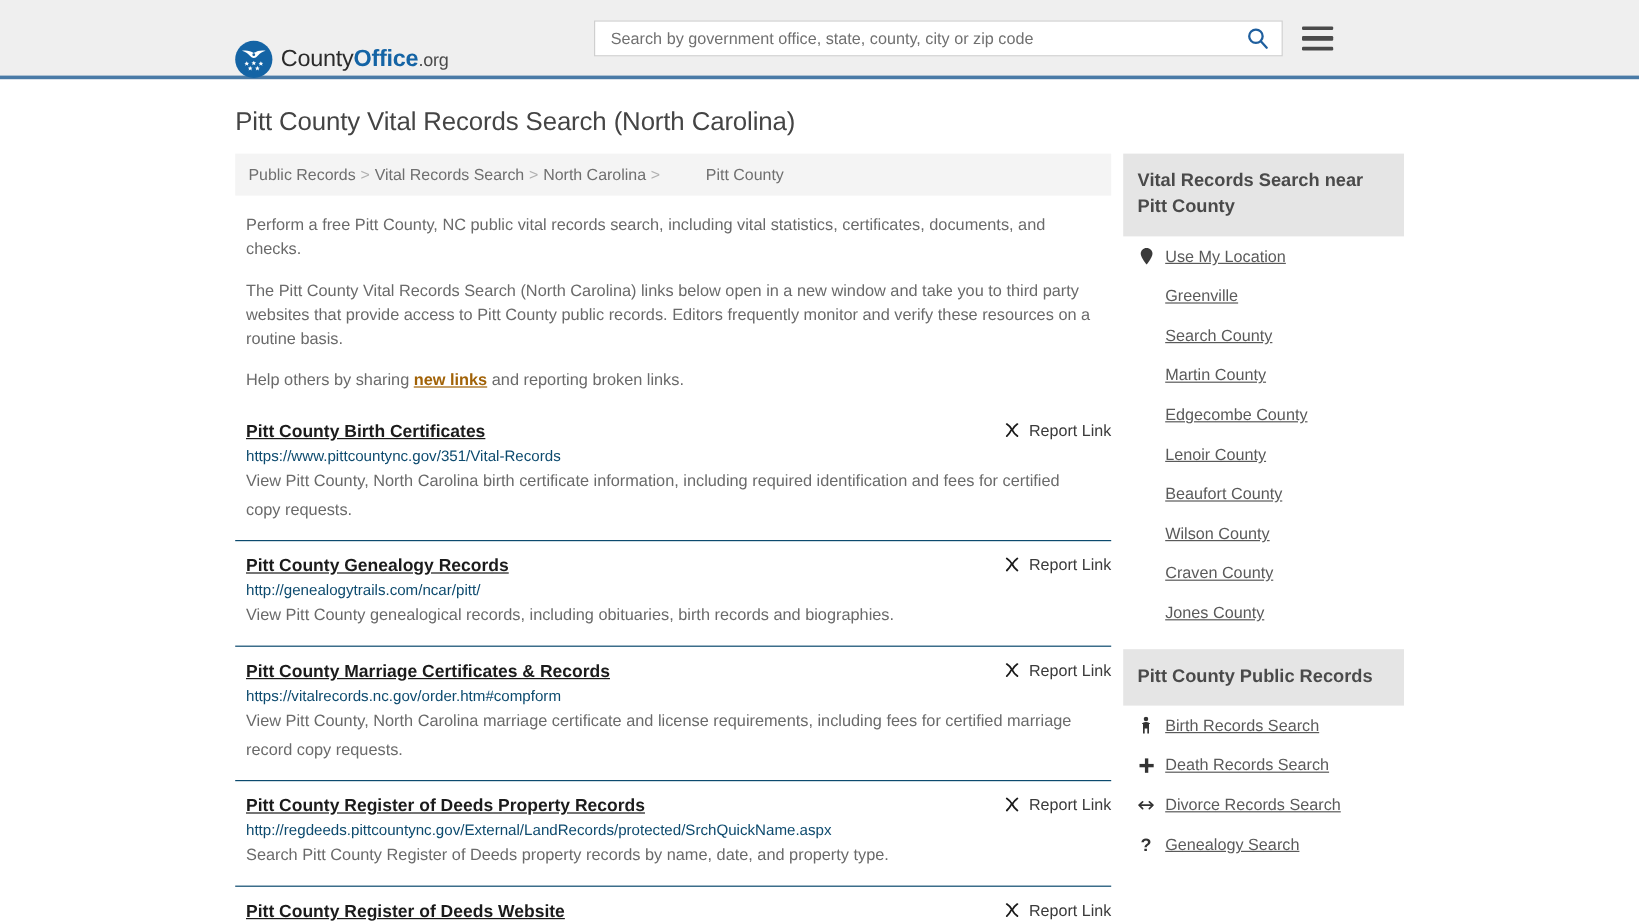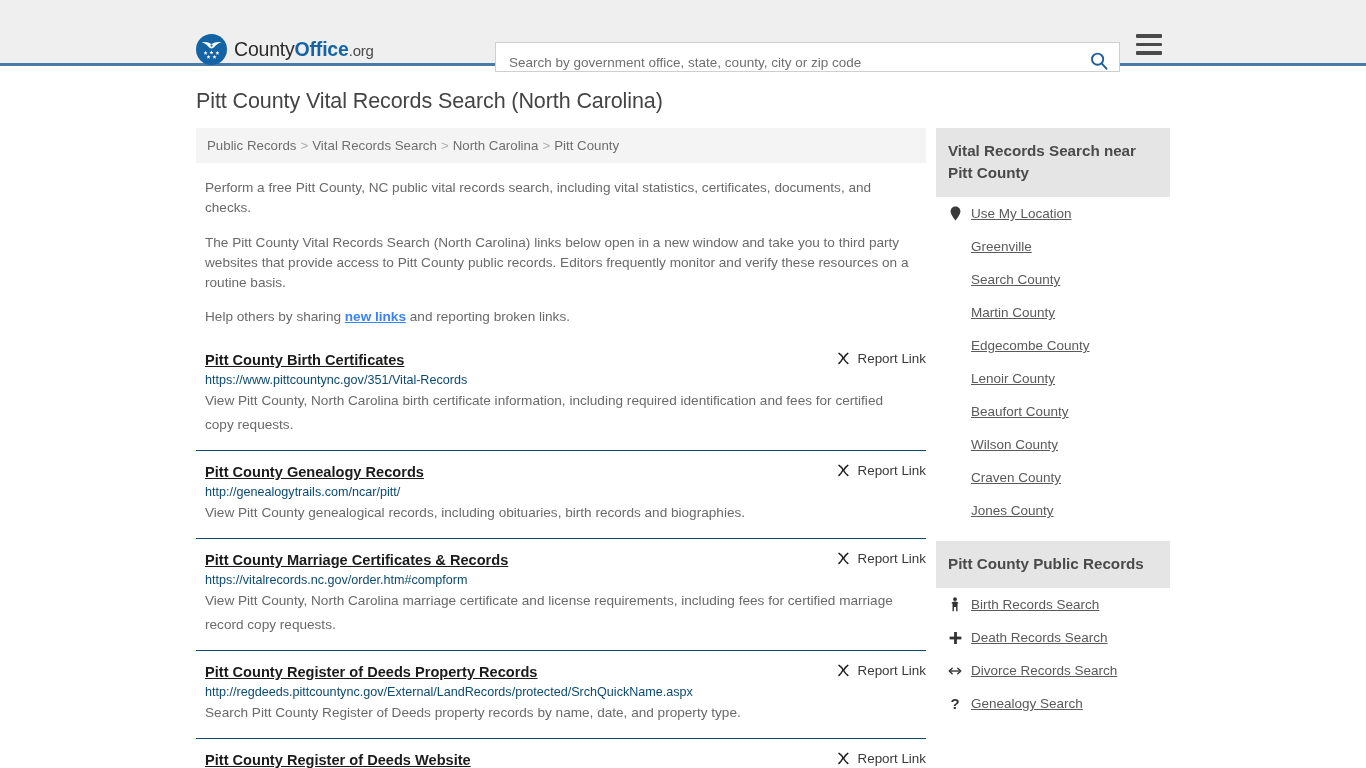--- a/index.html
+++ b/index.html
@@ -48,28 +48,27 @@
   .logo-text .org { font-size: 15px; color: #4a4a4a; }
 
   .search-area {
     position: absolute;
     left: 495px;
     top: 17px;
     display: flex;
     align-items: center;
   }
   .search-box {
-    width: 625px;
+    width: 574px;
     height: 30px;
     background: #ffffff;
     border: 1px solid #cfcfcf;
     display: flex;
-    align-items: flex-end;
+    align-items: center;
     padding: 0 8px 0 11px;
-    margin-top: 25px;
   }
   .search-input {
     flex: 1;
     border: none;
     outline: none;
     font-size: 13.5px;
     color: #555;
     background: transparent;
     font-family: "Liberation Sans", sans-serif;
   }
@@ -112,33 +111,33 @@
     background: #f4f4f4;
     padding: 10px 11px;
     font-size: 13.3px;
     color: #888888;
   }
   .breadcrumb a {
     color: #6f6f6f;
     text-decoration: none;
   }
   .breadcrumb .sep { color: #b0b0b0; padding: 0 4px; }
-  .breadcrumb .current { color: #6f6f6f; }
+  .breadcrumb .current { color: #6f6f6f; margin-left: 34px; }
 
   
   .intro p {
     font-size: 13.6px;
     line-height: 20px;
     color: #6a6a6a;
     margin: 15px 0 0 0;
     padding: 0 8px 0 9px;
   }
   .intro p.tight { margin-top: 14px; }
   .intro a.inline-link {
-    color: #3b82f6;
+    color: #a16207;
     text-decoration: underline;
     font-weight: bold;
   }
 
   
   .results { margin-top: 16px; }
   .result {
     border-top: 1px solid #0c4a6e;
     padding: 12px 8px 13px 9px;
     position: relative;

